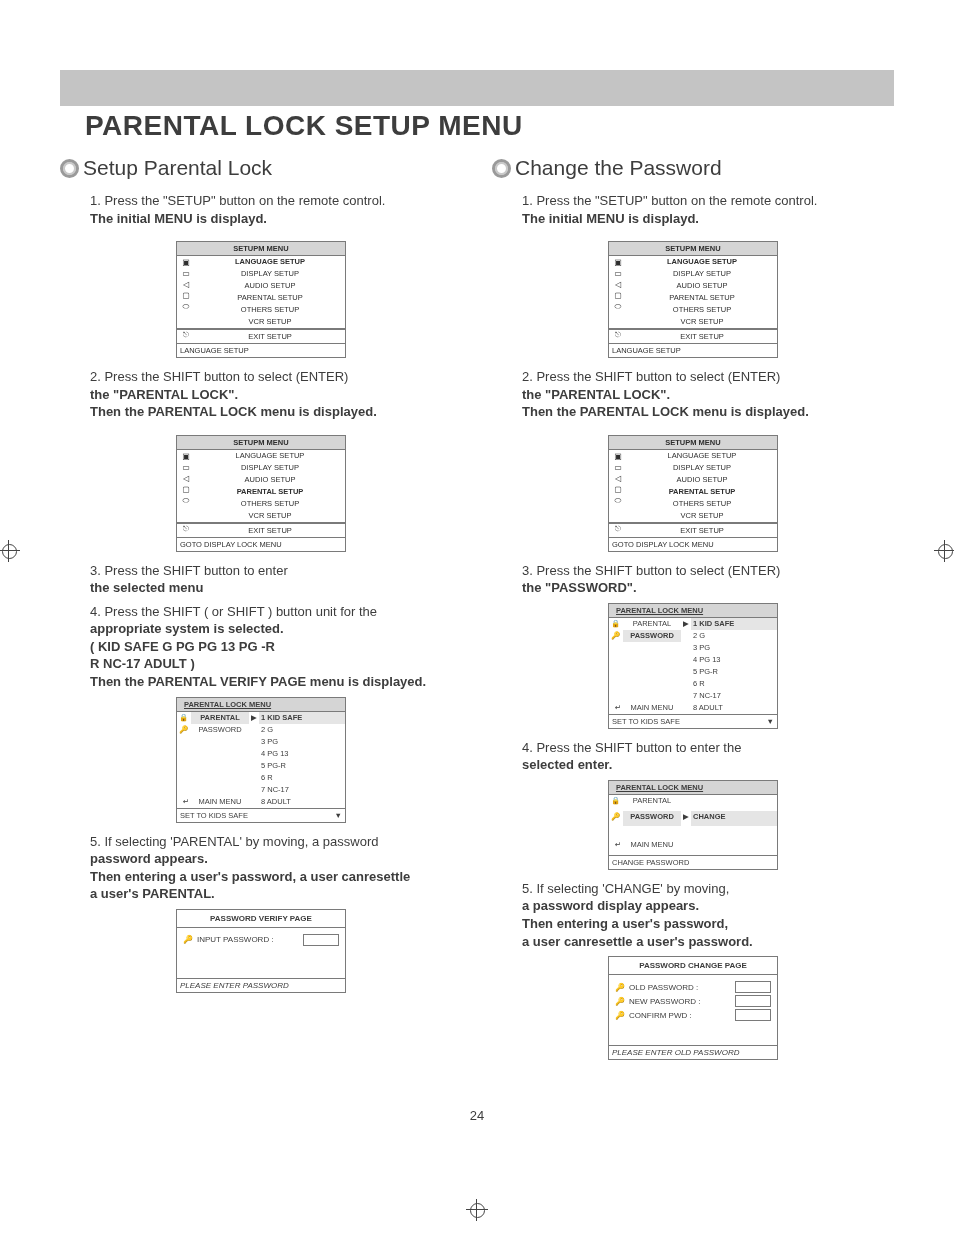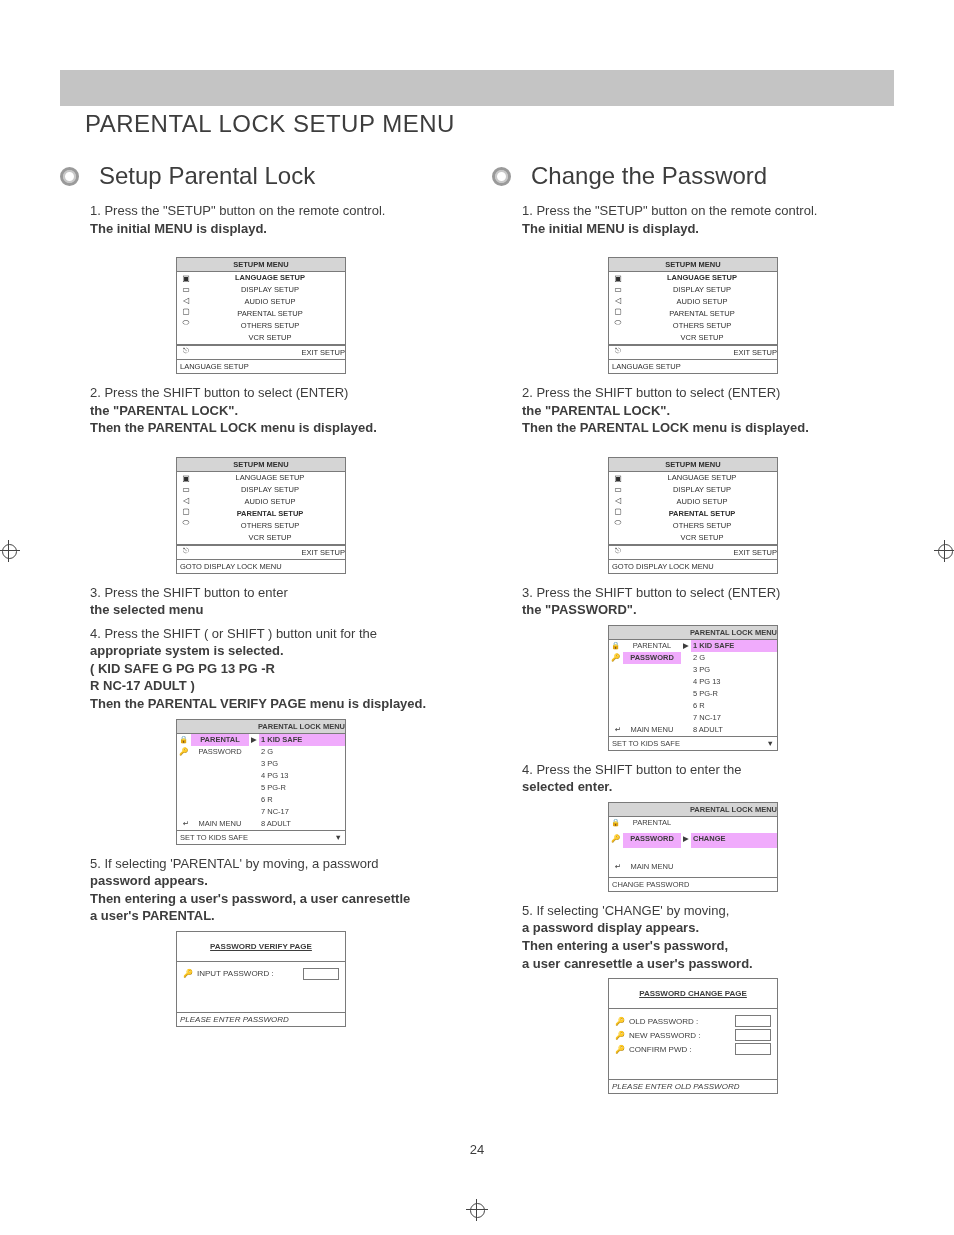--- a/index.html
+++ b/index.html
@@ -7,60 +7,60 @@
     --page-h:1235px;
     --ink:#3d3d3d;
     --line:#7a7a7a;
     --shade:#d5d5d5;
     --shade2:#c4c4c4;
   }
   html,body{margin:0;padding:0;background:#fff;font-family:Arial,Helvetica,sans-serif;color:var(--ink);}
   .page{width:var(--page-w);min-height:var(--page-h);margin:0 auto;position:relative;font-size:14px;}
   .inner{padding:70px 60px 40px 60px;}
   .titlebar{background:var(--shade2);height:36px;margin-bottom:4px;}
-  .page-title{font-size:24px;font-weight:400;letter-spacing:.5px;margin:0 0 18px 25px;}
+  .page-title{font-size:28px;font-weight:700;letter-spacing:.5px;margin:0 0 8px 25px;}
   .cols{display:flex;gap:30px;}
   .col{flex:1 1 0;}
-  .section-head{display:flex;align-items:center;gap:20px;font-size:24px;margin:6px 0 12px 0;}
+  .section-head{display:flex;align-items:center;gap:4px;font-size:21px;margin:6px 0 12px 0;}
   .bullet-ring{width:13px;height:13px;border:3px solid #9a9a9a;border-radius:50%;box-shadow:inset 0 0 0 2px #c9c9c9;}
   .step{margin:6px 0 4px 30px;font-size:13px;line-height:1.35;}
   .step .sub{margin-left:0;font-weight:bold;}
 
   
-  .osd{width:170px;margin:20px auto 10px auto;font-size:7.5px;color:#2e2e2e;}
+  .osd{width:170px;margin:14px auto 10px auto;font-size:7.5px;color:#2e2e2e;}
   .osd .hdr{padding:2px 0;text-align:center;background:var(--shade);font-weight:700;border:1px solid var(--line);border-bottom:none;}
   .osd .body{border:1px solid var(--line);display:flex;}
   .osd .icons{width:18px;display:flex;flex-direction:column;align-items:center;padding:2px 0;gap:1px;}
   .osd .icons span{font-size:8px;line-height:10px;}
   .osd .rows{flex:1;}
   .osd .rows div{padding:1px 2px;text-align:center;border-bottom:1px dotted transparent;}
   .osd .rows div.hl{background:#fff;font-weight:700;}
   .osd .exit{border:1px solid var(--line);border-top:1px solid var(--line);display:flex;}
   .osd .exit .lic{width:18px;text-align:center;}
-  .osd .exit .lbl{flex:1;text-align:right;padding:2px 0;}
+  .osd .exit .lbl{flex:1;text-align:center;padding:2px 0;}
   .osd .foot{border:1px solid var(--line);border-top:none;padding:2px 3px;}
 
   
   .plock{width:170px;margin:6px auto 10px auto;font-size:7.5px;}
-  .plock .hdr{padding:2px 0;text-align:right;background:var(--shade);font-weight:700;border:1px solid var(--line);border-bottom:none;}
+  .plock .hdr{padding:2px 7px;text-align:left;background:var(--shade);font-weight:700;border:1px solid var(--line);border-bottom:none;text-decoration:underline;}
   .plock .grid{display:grid;grid-template-columns:14px 58px 10px 1fr;border:1px solid var(--line);}
   .plock .grid>div{padding:1px 2px;border-bottom:1px dotted transparent;}
   .plock .lc{display:flex;justify-content:center;}
   .plock .mid{text-align:center;}
   .plock .arr{text-align:center;}
   .plock .rt{text-align:left;}
   .plock .mainrow{grid-column:1/3;display:flex;}
   .plock .mainrow .lic{width:14px;text-align:center;}
   .plock .mainrow .lbl{flex:1;text-align:center;font-weight:400;}
   .plock .foot{border:1px solid var(--line);border-top:none;padding:2px 3px;}
-  .plock .hl{background:#f0abfc;font-weight:700;}
+  .plock .hl{background:#e5e5e5;font-weight:700;}
 
   
   .pwp{width:170px;margin:6px auto 10px auto;font-size:8px;}
-  .pwp .hdr{padding:10px 0;text-align:center;font-weight:700;border:1px solid var(--line);text-decoration:underline;}
+  .pwp .hdr{padding:4px 0;text-align:center;font-weight:700;border:1px solid var(--line);}
   .pwp .body{border:1px solid var(--line);border-top:none;padding:4px 6px 30px 6px;}
   .pwp .row{display:flex;align-items:center;gap:4px;margin:2px 0;}
   .pwp .row .ic{width:10px;text-align:center;}
   .pwp .row .lbl{flex:none;}
   .pwp .row .box{width:34px;height:10px;border:1px solid var(--line);background:#fff;margin-left:auto;}
   .pwp .foot{border:1px solid var(--line);border-top:none;padding:2px 3px;font-style:italic;}
 
   .pagenum{text-align:center;margin-top:38px;font-size:13px;}
 
   

